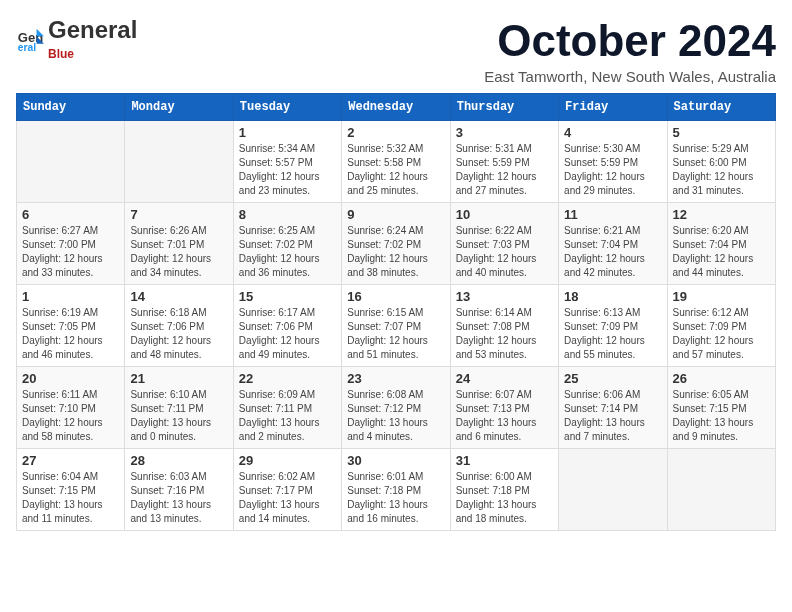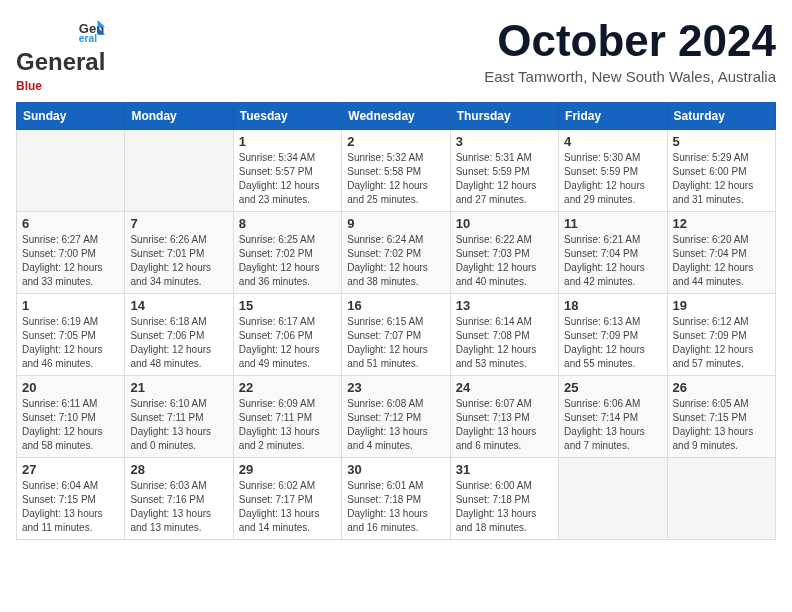--- a/index.html
+++ b/index.html
@@ -11,23 +11,22 @@
       padding: 16px;
     }
     .header {
       display: flex;
       align-items: flex-start;
       justify-content: space-between;
       margin-bottom: 4px;
     }
     .logo {
       display: flex;
-      align-items: flex-end;
+      align-items: center;
       gap: 4px;
-      flex-direction: column;
     }
     .logo-text-general {
       font-size: 24px;
       font-weight: bold;
       color: #333;
     }
     .logo-text-blue {
       font-size: 12px;
       font-weight: bold;
       color: #b91c1c;
@@ -56,20 +55,21 @@
       margin-top: 8px;
     }
     .calendar th {
       background: #1565C0;
       color: #fff;
       font-size: 12px;
       font-weight: bold;
       text-align: left;
       padding: 6px 6px;
       border: 1px solid #1a5cb0;
+      font-family: Liberation Mono, monospace;
     }
     .calendar td {
       vertical-align: top;
       width: 108px;
       min-height: 80px;
       padding: 4px 5px;
       border: 1px solid #ddd;
       font-size: 10px;
       color: #333;
       background: #fff;

